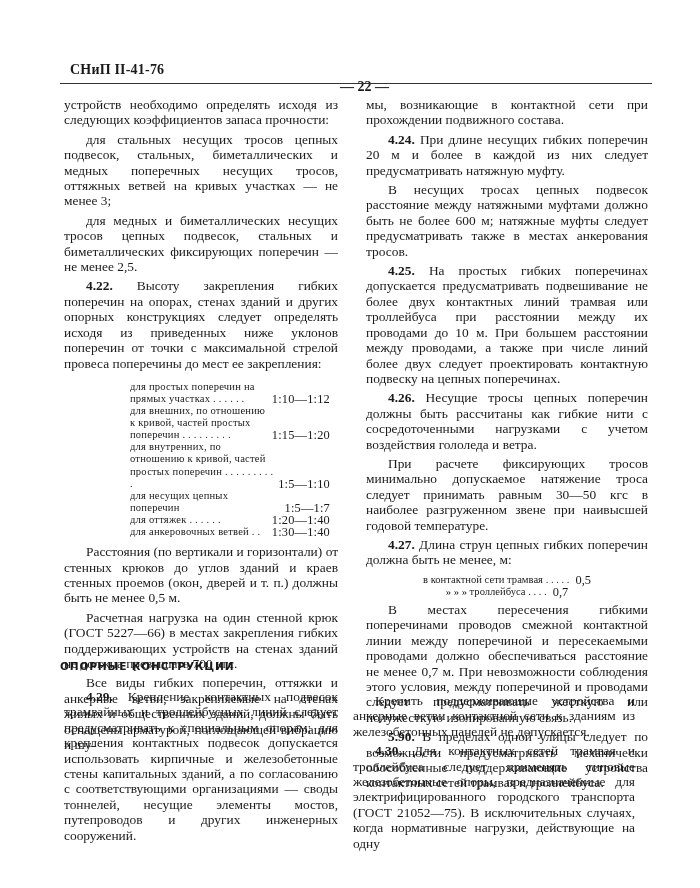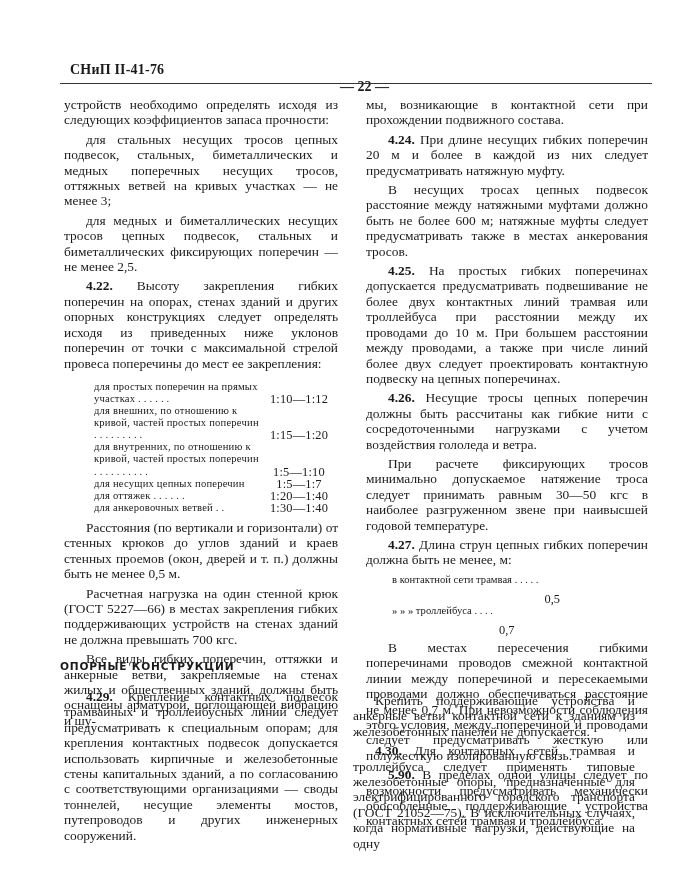--- a/index.html
+++ b/index.html
@@ -15,25 +15,25 @@
   .col { position:absolute; font-family:"Liberation Serif",serif; font-size:13.4px; line-height:15.4px;
          text-align:justify; }
   .col.left { left:60px; top:93px; width:282px; }
   .col.right { left:362px; top:93px; width:290px; }
   .col p { margin:4px; }
   .col p.ind { text-indent:22px; }
   .col p.sp { margin-top:3px; }
   .num { font-weight:bold; }
   .tbl { font-size:10.6px; line-height:12.1px; margin:10px 0 6px 34px; width:236px; letter-spacing:0.2px; }
   .tbl .row { display:flex; justify-content:space-between; align-items:flex-end; }
-  .tbl .lbl { width:170px; text-align:left; }
-  .tbl .val { width:62px; text-align:center; font-size:12.4px; white-space:nowrap; }
+  .tbl .lbl { width:170px; text-align:left;margin-left:36px; }
+  .tbl .val { width:62px; text-align:right; font-size:12.4px; white-space:nowrap; }
   .strings { font-size:10.6px; line-height:12.1px; margin:6px 0 4px 30px; width:230px; }
-  .strings .row { display:flex; justify-content:flex-start;gap:6px; }
-  .strings .val { font-size:12.4px;margin-top:19px; }
+  .strings .row { display:flex; justify-content:center;gap:6px; }
+  .strings .val { font-size:12.4px; }
   .section { position:absolute; left:60px; top:660px; font-family:"DejaVu Sans","Liberation Sans",sans-serif;
          font-weight:bold; font-size:10.6px; letter-spacing:0.8px; }
   .col.bl { left:60px; top:685px; width:282px; }
   .col.br { left:349px; top:689px; width:290px; }
 </style>
 </head>
 <body>
 
 <div class="page">
 

